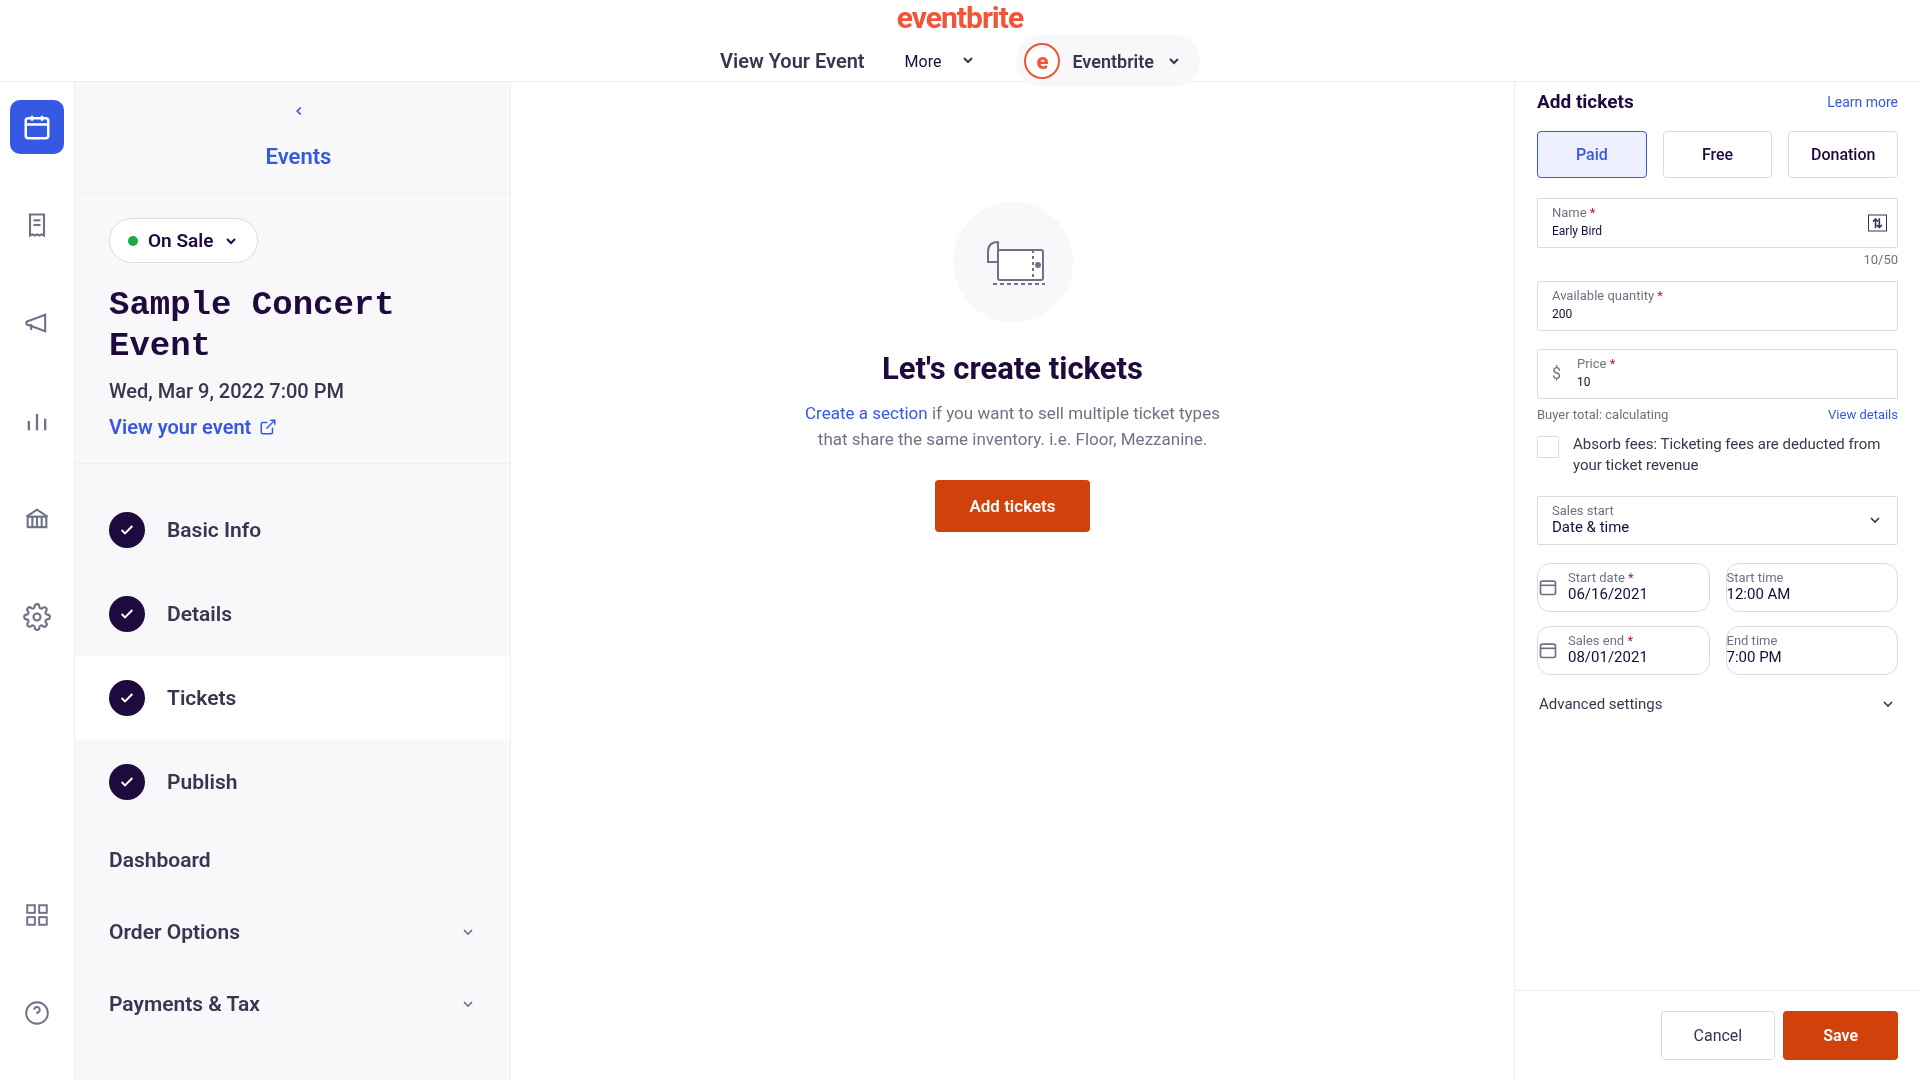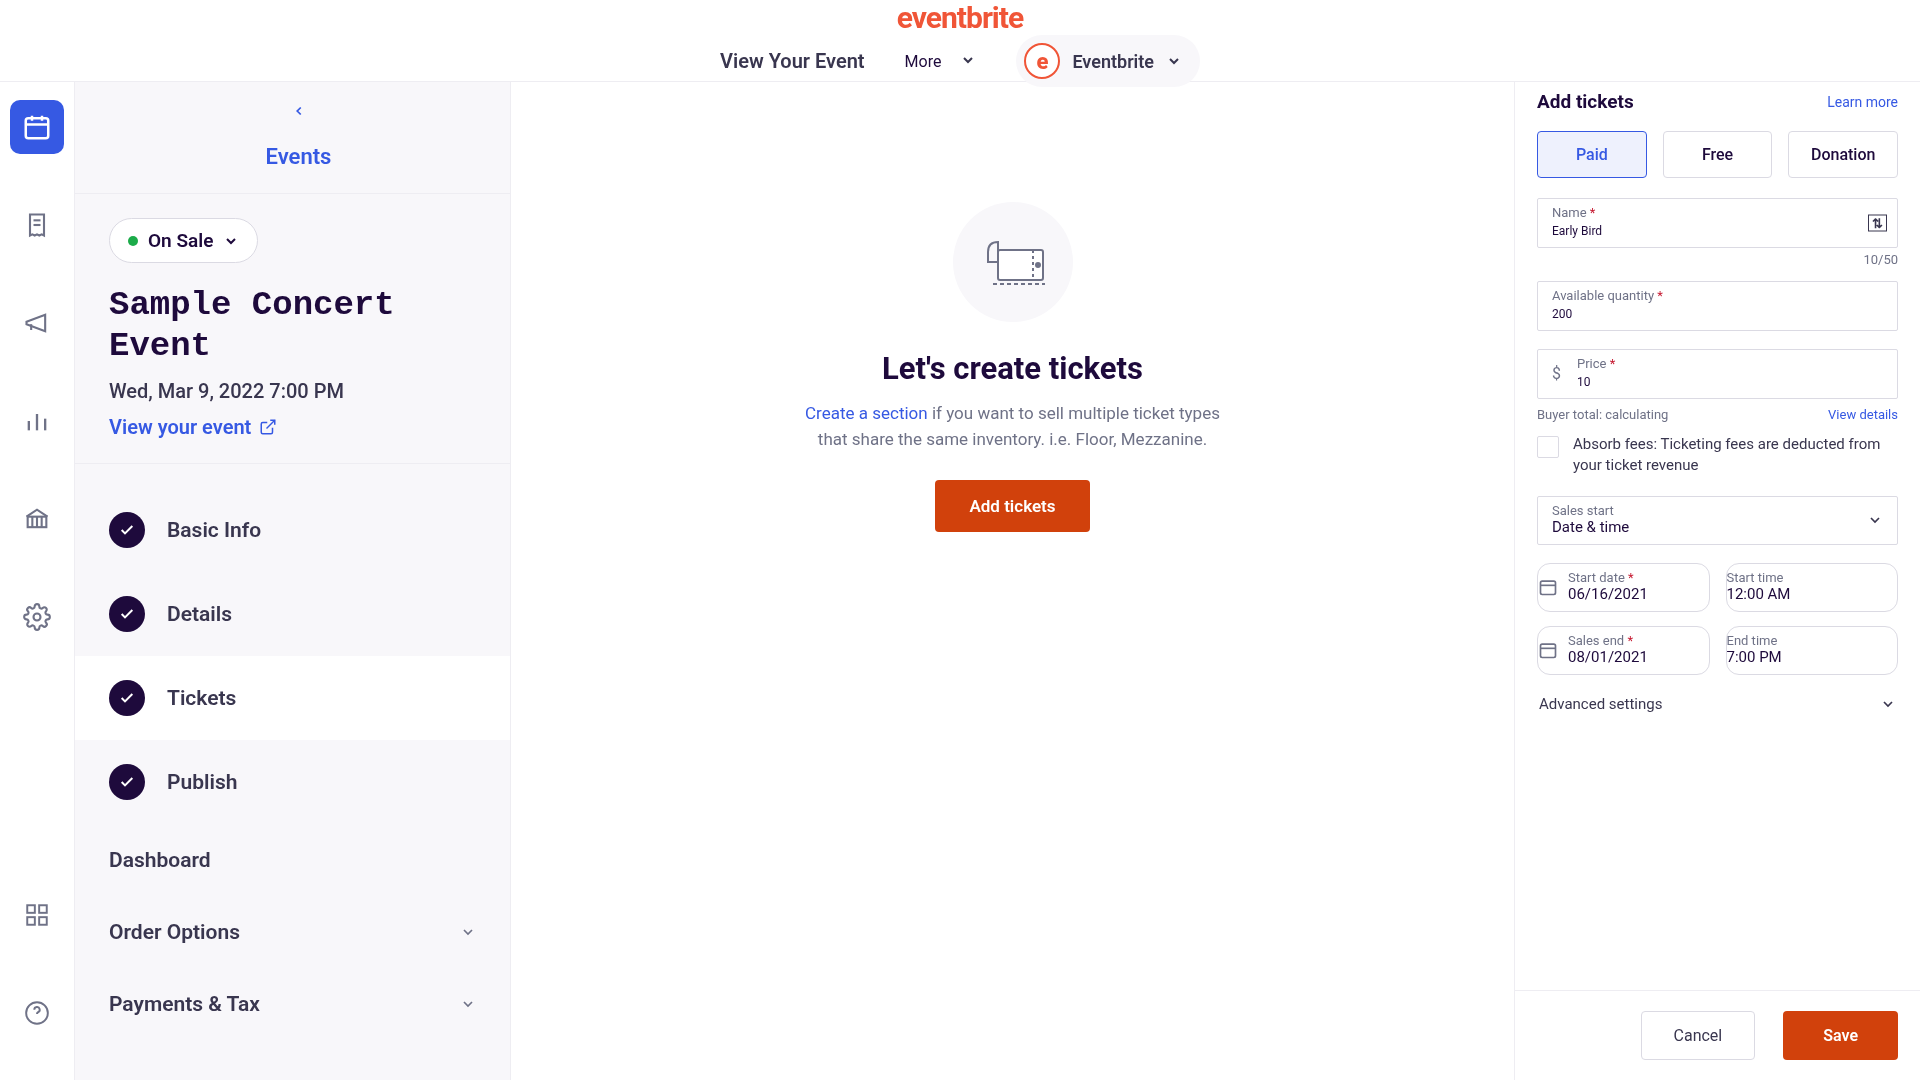--- a/index.html
+++ b/index.html
@@ -74,21 +74,21 @@
 .meta-row .link { color: #3659e3; cursor: pointer; }
 .checkbox-row { display: flex; gap: 14px; align-items: flex-start; margin-bottom: 20px; }
 .cb { width: 22px; height: 22px; border: 1px solid #dbdae3; border-radius: 2px; flex-shrink: 0; cursor: pointer; margin-top: 2px; }
 .cb-label { font-size: 15px; color: #39364f; line-height: 1.4; }
 .select-field { border: 1px solid #dbdae3; border-radius: 2px; padding: 6px 14px 8px; margin-bottom: 18px; display: flex; justify-content: space-between; align-items: center; cursor: pointer; }
 .date-row { display: flex; gap: 16px; margin-bottom: 14px; }
 .date-field { flex: 1; border: 1px solid #dbdae3; border-radius: 13px; padding: 6px 10px 8px 0; display: flex; align-items: center; gap: 10px; }
 .date-icon { color: #6f7287; flex-shrink: 0; }
 .date-inner { flex: 1; }
 .advanced { display: flex; justify-content: space-between; align-items: center; padding: 6px 2px; cursor: pointer; font-size: 15px; color: #39364f; }
-.panel-footer { padding: 20px 22px; display: flex; justify-content: flex-end; gap: 28px; border-top: 1px solid #eeedf2; }
+.panel-footer { padding: 20px 22px; display: flex; justify-content: flex-end; gap: 8px; border-top: 1px solid #eeedf2; }
 .btn-cancel { border: 1px solid #dbdae3; background: #fff; padding: 14px 32px; font-size: 16px; border-radius: 4px; cursor: pointer; color: #39364f; }
 .btn-save { border: none; background: #d1410c; color: #fff; padding: 14px 40px; font-size: 16px; font-weight: 600; border-radius: 4px; cursor: pointer; }
 
 svg { display: block; }
 </style>
 </head>
 <body>
 
 <div class="top-header">
   <div class="logo">eventbrite</div>

